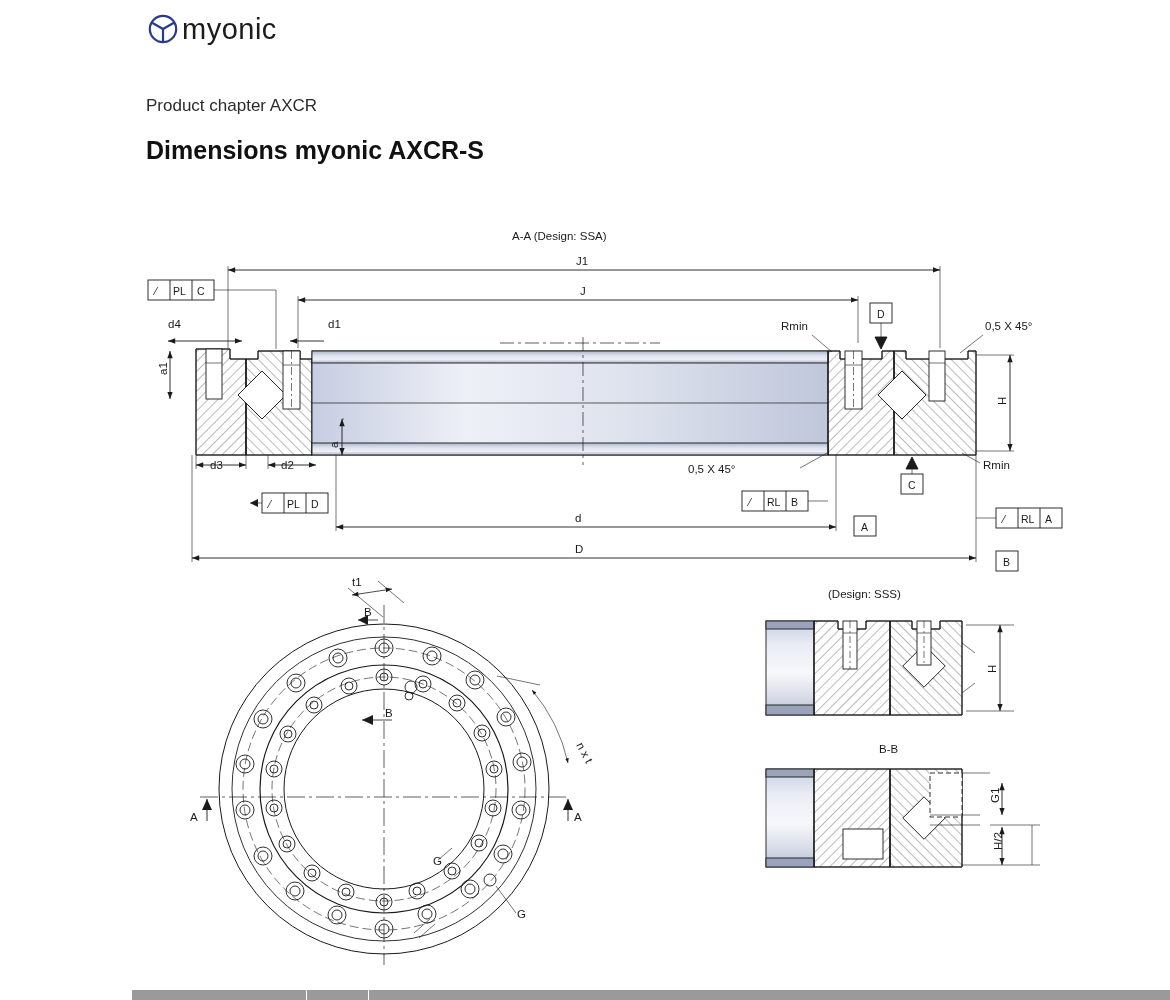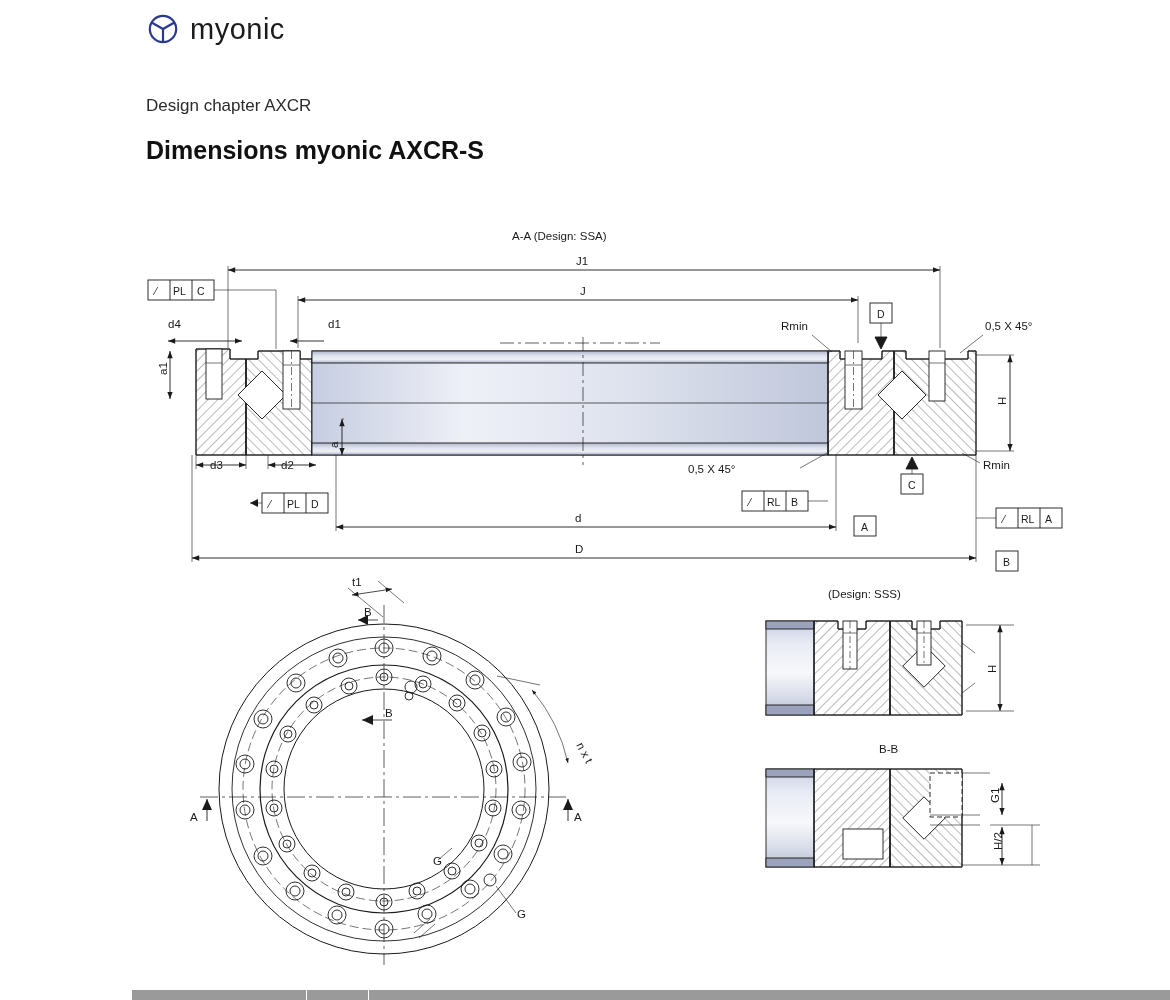--- a/index.html
+++ b/index.html
@@ -15,21 +15,21 @@
     color: #1a1a1a;
     overflow: hidden;
   }
   
   .logo-wrap {
     position: absolute;
     left: 146px;
     top: 12px;
     display: flex;
     align-items: center;
-    gap: 10px;
+    gap: 2px;
   }
   .logo-mark { width: 34px; height: 34px; display: block; }
   .logo-text {
     font-size: 29px;
     letter-spacing: 0.5px;
     color: #1b1b1b;
     font-family: "Liberation Sans", sans-serif;
   }
   .chapter {
     position: absolute;
@@ -98,21 +98,21 @@
 
 <div class="logo-wrap">
   <svg class="logo-mark" viewBox="0 0 40 40">
     <circle cx="20" cy="20" r="15.5" fill="none" stroke="#2b3a8f" stroke-width="2.6"></circle>
     <path d="M20 20 L20 35.5" stroke="#2b3a8f" stroke-width="2.6" fill="none"></path>
     <path d="M20 20 L6.6 12.3" stroke="#2b3a8f" stroke-width="2.6" fill="none"></path>
     <path d="M20 20 L33.4 12.3" stroke="#2b3a8f" stroke-width="2.6" fill="none"></path>
   </svg>
   <span class="logo-text">myonic</span>
 </div>
-<div class="chapter">Design chapter AXCR</div>
+<div class="chapter">Product chapter AXCR</div>
 <div class="page-title">Dimensions myonic AXCR-S</div>
 
 <div class="canvas">
 <svg class="draw" width="1170" height="1000" viewBox="0 0 1170 1000" xmlns="http://www.w3.org/2000/svg">
   <defs>
 
     <pattern id="hatch" width="7" height="7" patternTransform="rotate(45)" patternUnits="userSpaceOnUse">
       <line x1="0" y1="0" x2="0" y2="7" stroke="#3a3a3a" stroke-width="0.7"></line>
     </pattern>
     <pattern id="hatch2" width="7" height="7" patternTransform="rotate(-45)" patternUnits="userSpaceOnUse">

